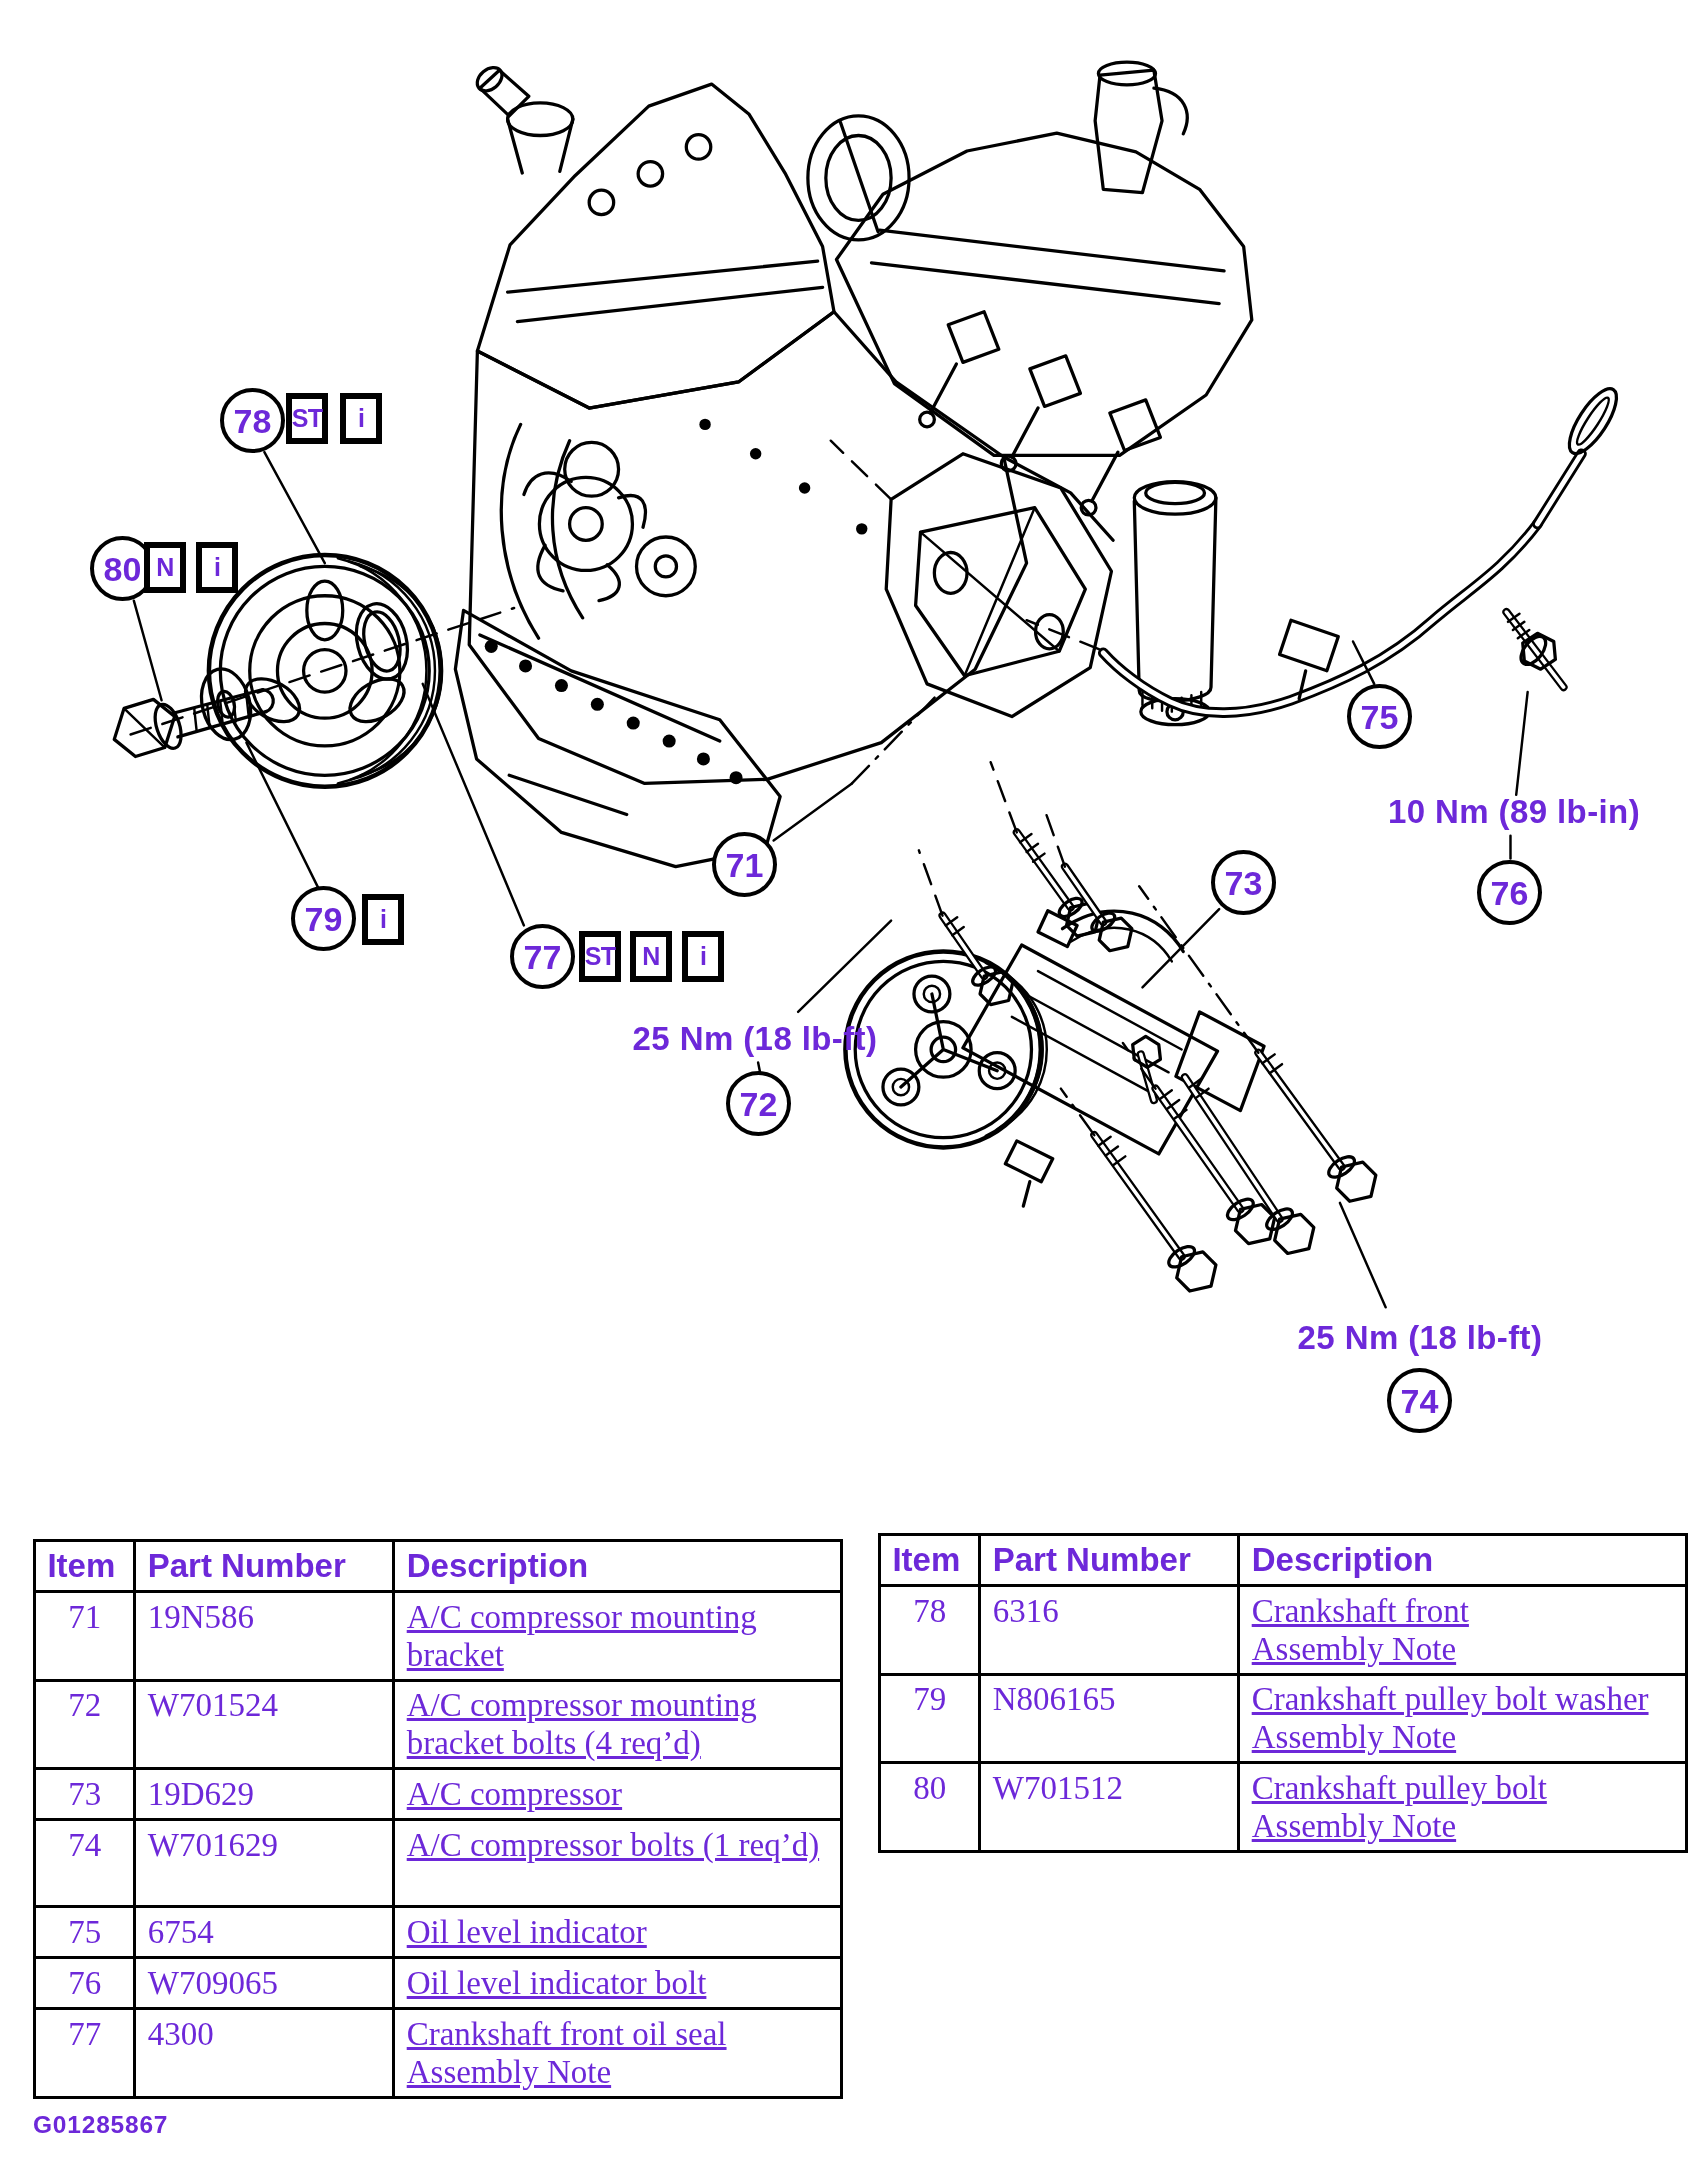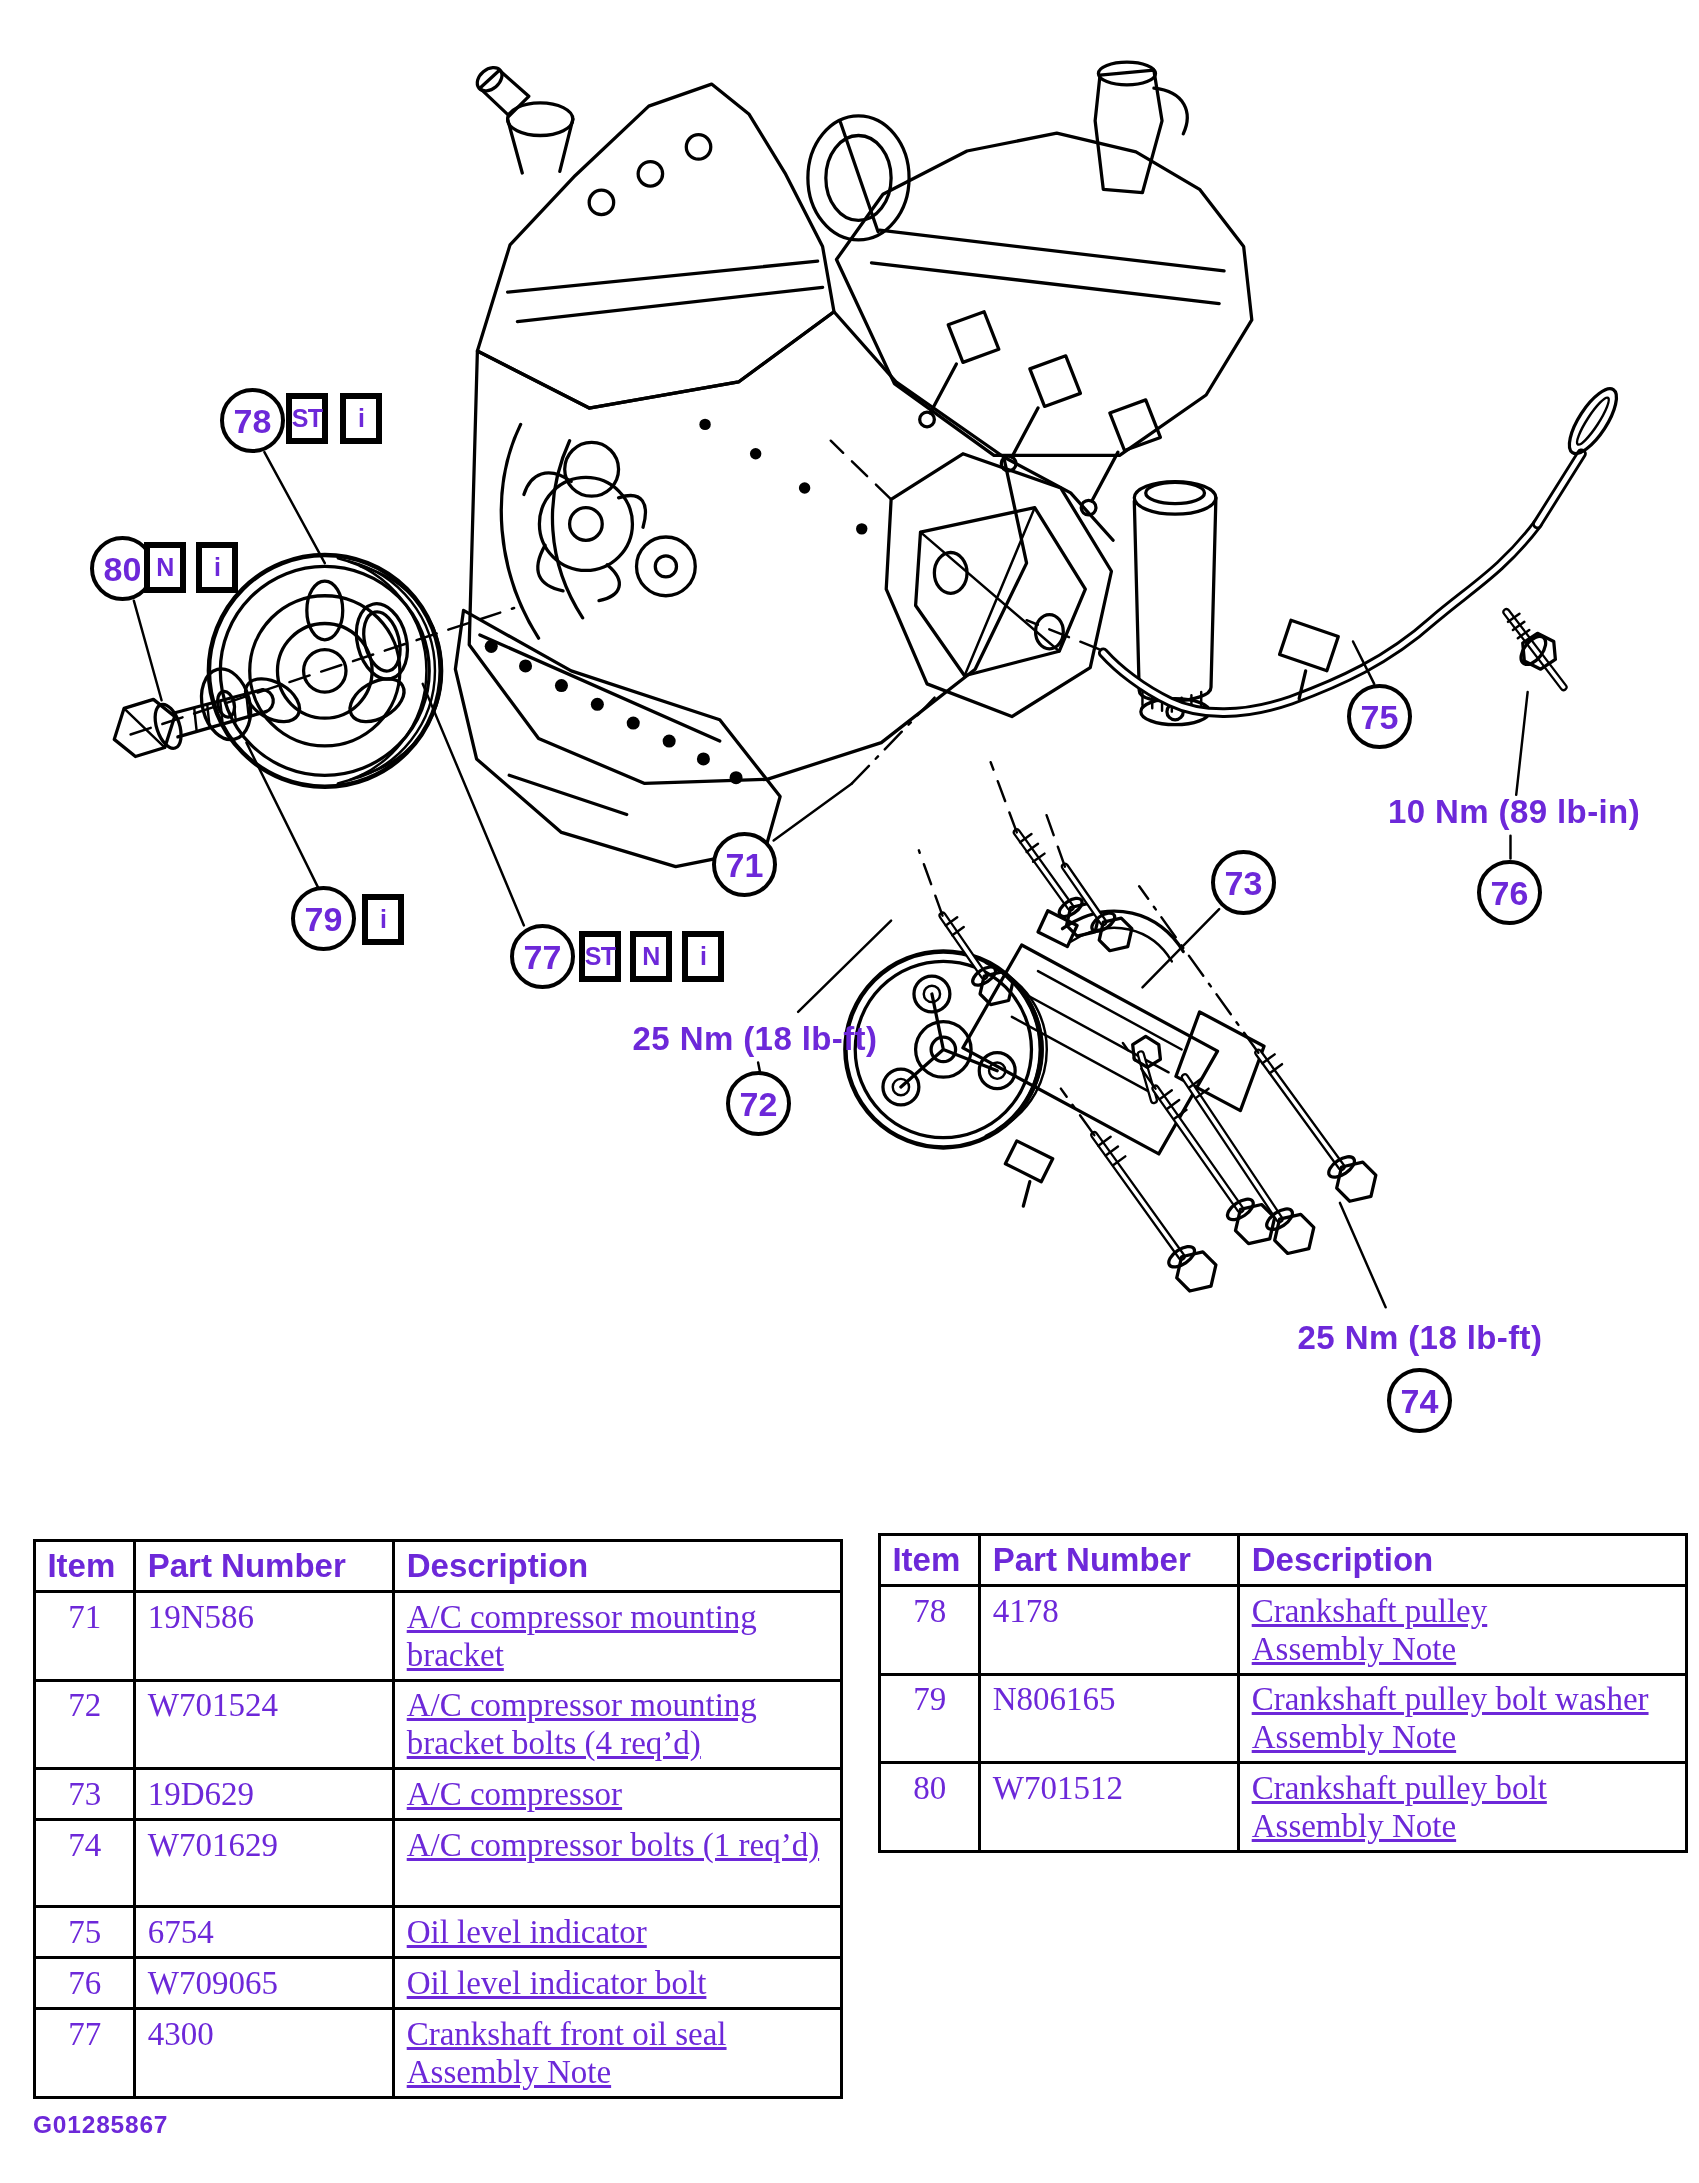--- a/index.html
+++ b/index.html
@@ -391,22 +391,22 @@
         <col style="width:446px">
       </colgroup>
     <tbody>
       <tr style="height:49px">
         <th>Item</th>
         <th>Part Number</th>
         <th>Description</th>
       </tr>
       <tr style="height:87px">
         <td class="item">78</td>
-        <td class="part">4178</td>
-        <td class="desc">Crankshaft pulley
+        <td class="part">6316</td>
+        <td class="desc">Crankshaft front
 Assembly Note</td>
       </tr>
       <tr style="height:87px">
         <td class="item">79</td>
         <td class="part">N806165</td>
         <td class="desc">Crankshaft pulley bolt washer
 Assembly Note</td>
       </tr>
       <tr style="height:87px">
         <td class="item">80</td>

